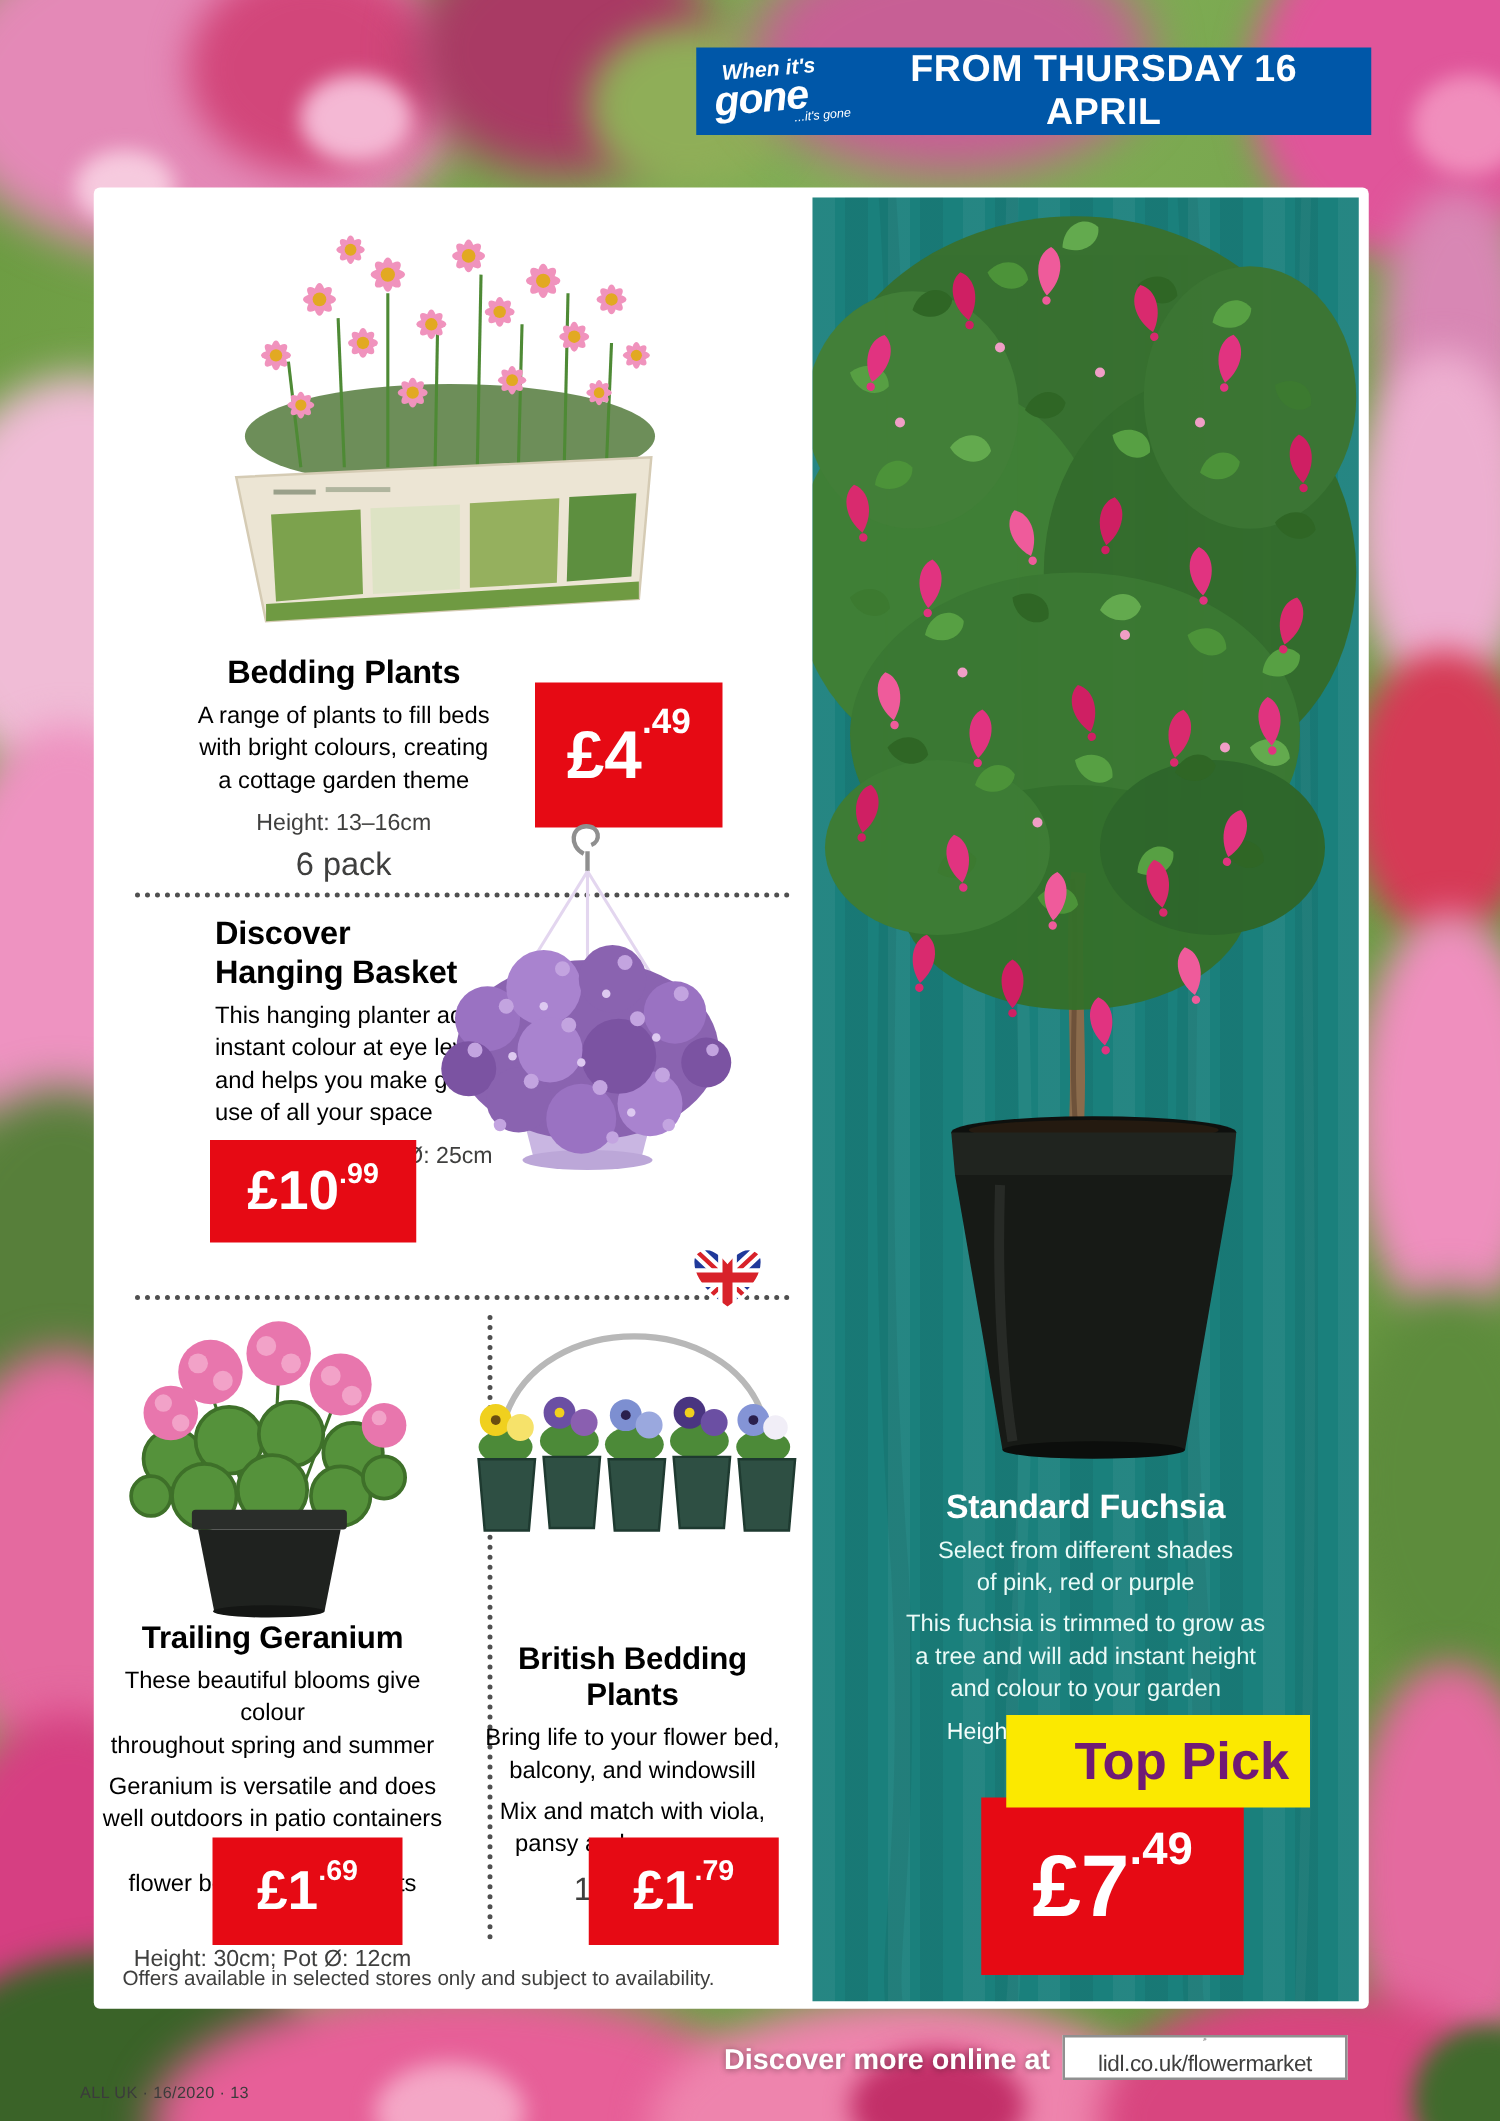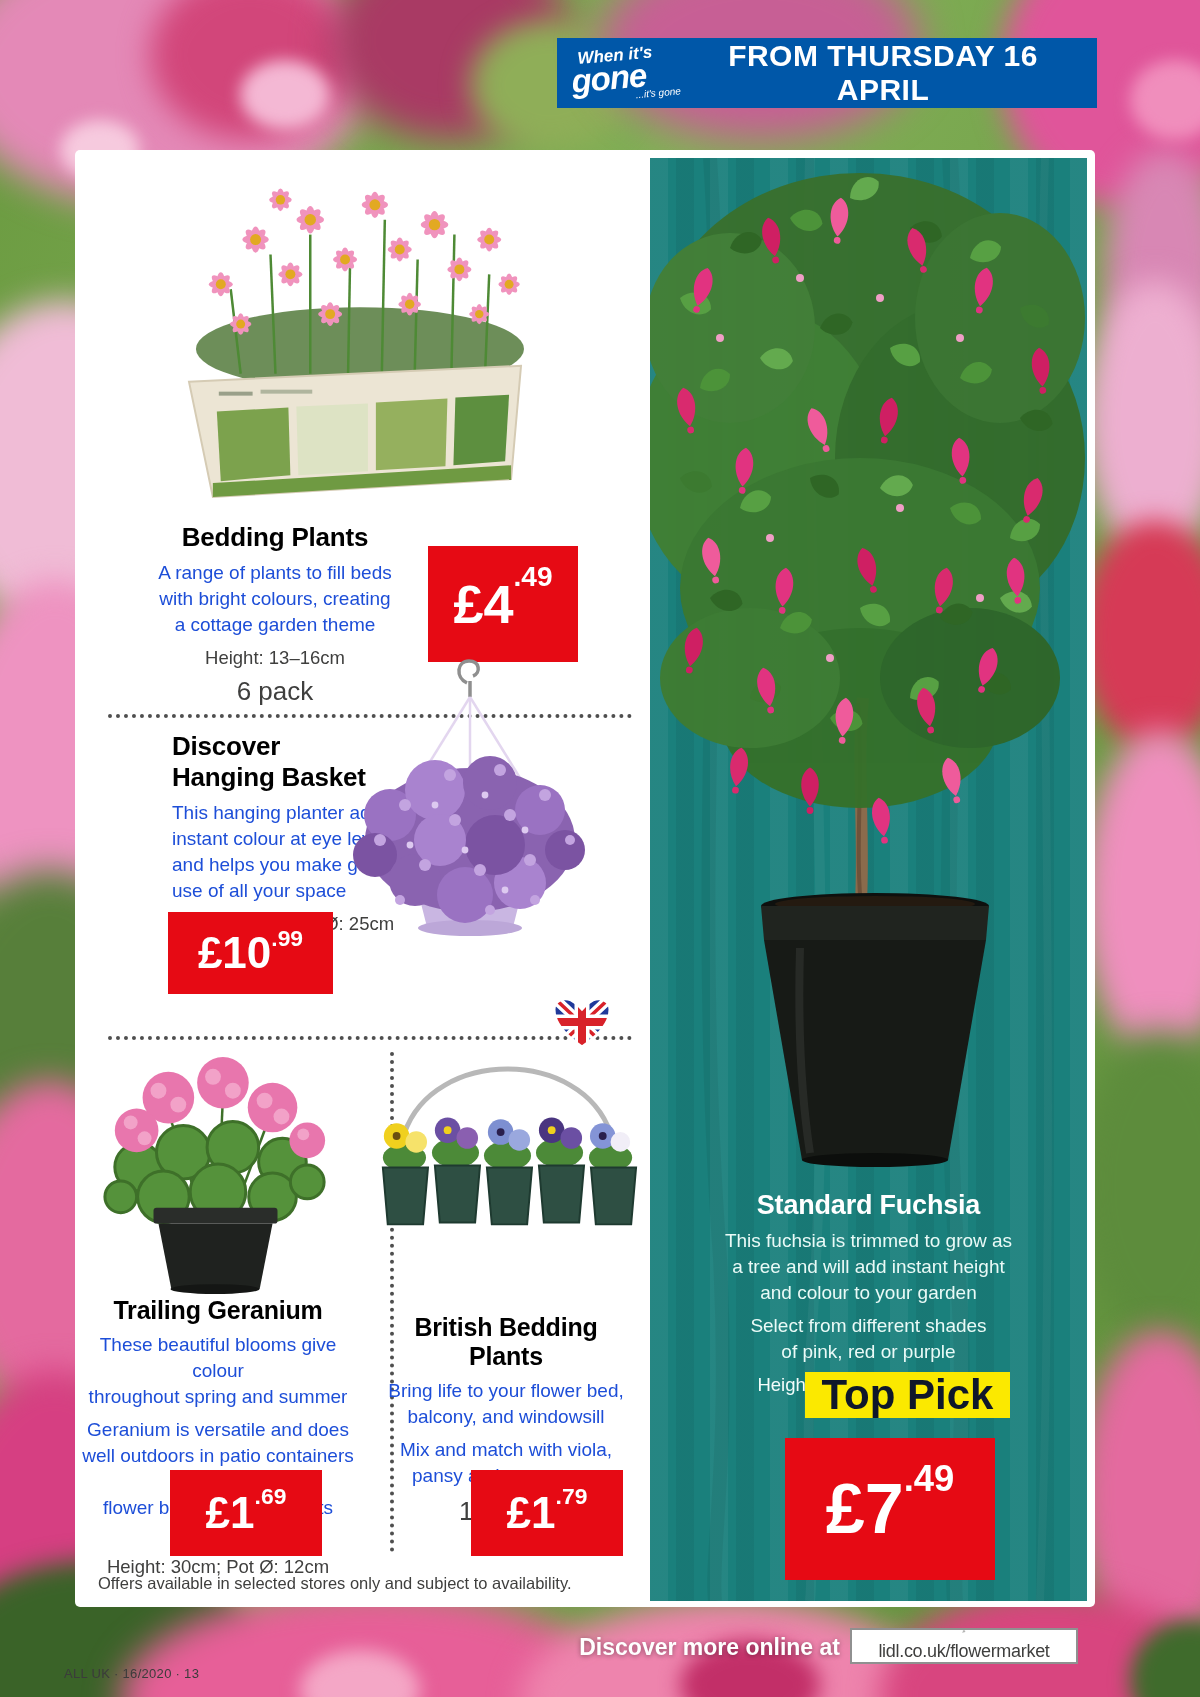--- a/index.html
+++ b/index.html
@@ -14,21 +14,21 @@
   .logo{color:#fff;transform:rotate(-5deg);margin-left:14px;width:108px;line-height:1;}
   .logo-top{font-size:17px;font-style:italic;font-weight:700;margin-left:8px;}
   .logo-main{font-size:33px;font-weight:700;font-style:italic;letter-spacing:-1px;margin-top:-3px;}
   .logo-sub{font-size:10px;font-style:italic;text-align:right;margin-top:-2px;}
   .banner-title{flex:1;text-align:center;color:#fff;font-size:30px;font-weight:700;letter-spacing:.5px;padding-right:10px;}
   
   .card{position:absolute;left:75px;top:150px;width:1020px;height:1457px;background:#ffffff;
         border-radius:5px;z-index:2;}
   .card > *{position:absolute;}
   h3{margin:0;font-size:26px;font-weight:700;color:#000000;letter-spacing:-.2px;}
-  .desc{font-size:19px;line-height:26px;color:#1d4ed8;margin-top:7px;}
+  .desc{font-size:19px;line-height:26px;color:#000000;margin-top:7px;}
   .ln{display:block;}
   .dim{font-size:18.5px;color:#3f3f3e;margin-top:9px;}
   .pack{font-size:26px;color:#3f3f3e;margin-top:7px;}
   .price{background:#e60a14;color:#fff;font-weight:700;display:flex;align-items:center;justify-content:center;}
   .price .pence{font-size:.52em;align-self:flex-start;margin-top:.55em;}
   .dots-h{border-top:4px dotted #4f4f4f;height:0;}
   .dots-v{border-left:4px dotted #4f4f4f;width:0;}
   
   .p1-img{left:85px;top:15px;width:390px;height:338px;}
   .p1-text{left:35px;top:372px;width:330px;text-align:center;}
@@ -57,22 +57,22 @@
   .grain{left:0;top:0;}
   .tree{left:0;top:0;}
   .badge{left:287px;top:615px;width:112px;height:112px;border-radius:50%;background:#fbe900;
          display:flex;flex-direction:column;align-items:center;justify-content:center;
          color:#16466e;line-height:17.5px;font-size:15.5px;z-index:4;}
   .badge .b-bold{font-weight:700;font-size:17px;}
   .p5-text{left:30px;top:1032px;width:377px;text-align:center;color:#fff;z-index:4;}
   .p5-text h3{color:#fff;font-size:27px;}
   .p5-text .desc{color:#eafaf7;}
   .p5-text .dim{color:#f4fdfb;}
-  .top-pick{left:155px;top:1214px;width:205px;height:46px;background:#fbe900;color:#0f172a;
-            font-size:42px;font-weight:700;display:flex;align-items:center;justify-content:center;z-index:4;}
+  .top-pick{left:155px;top:1214px;width:205px;height:74px;background:#fbe900;color:#701a75;
+            font-size:42px;font-weight:700;display:flex;align-items:center;justify-content:center;z-index:4;padding-left:38px;}
   .p5-price{left:135px;top:1280px;width:210px;height:142px;font-size:70px;z-index:3;}
   
   .discover{position:absolute;left:560px;top:1634px;width:280px;text-align:right;color:#fff;
             font-size:23px;font-weight:700;text-shadow:0 1px 5px rgba(0,0,0,.4);z-index:5;}
   .url-box{position:absolute;left:850px;top:1628px;width:228px;height:36px;background:#fff;
            border:2px solid #909090;display:flex;align-items:center;gap:8px;padding:0 10px;
            font-size:18px;color:#3f3f3e;letter-spacing:-.3px;z-index:5;box-sizing:border-box;flex-direction:column;}
   .edition{position:absolute;left:64px;top:1666px;font-size:13px;color:#3b3b3b;z-index:5;letter-spacing:.3px;}
 </style>
 </head>
@@ -481,27 +481,27 @@
         <ellipse cx="225" cy="748" rx="114" ry="13" fill="#0e100e"></ellipse>
         <ellipse cx="225" cy="746" rx="100" ry="8" fill="#241a10"></ellipse>
         <path d="M111,748 L339,748 L336,782 L114,782 Z" fill="#20241f"></path>
         <path d="M114,782 L336,782 L298,1002 L152,1002 Z" fill="#171a16"></path>
         <ellipse cx="225" cy="1002" rx="73" ry="7" fill="#0c0e0c"></ellipse>
         <path d="M150,790 C148,860 150,930 160,995" stroke="rgba(255,255,255,.07)" stroke-width="8" fill="none"></path>
       </svg>
       <div class="p5-text">
         <h3>Standard Fuchsia</h3>
         <div class="desc">
+          <span class="ln">Select from different shades</span>
+          <span class="ln">of pink, red or purple</span>
+        </div>
+        <div class="desc">
           <span class="ln">This fuchsia is trimmed to grow as</span>
           <span class="ln">a tree and will add instant height</span>
           <span class="ln">and colour to your garden</span>
-        </div>
-        <div class="desc">
-          <span class="ln">Select from different shades</span>
-          <span class="ln">of pink, red or purple</span>
         </div>
         <div class="dim">Height: 90cm; Pot Ø: 19cm</div>
       </div>
       <div class="top-pick">Top Pick</div>
       <div class="price p5-price">
         <span class="pound">£7</span>
           <span class="pence">.49</span>
       </div>
     </div>
   </div>

